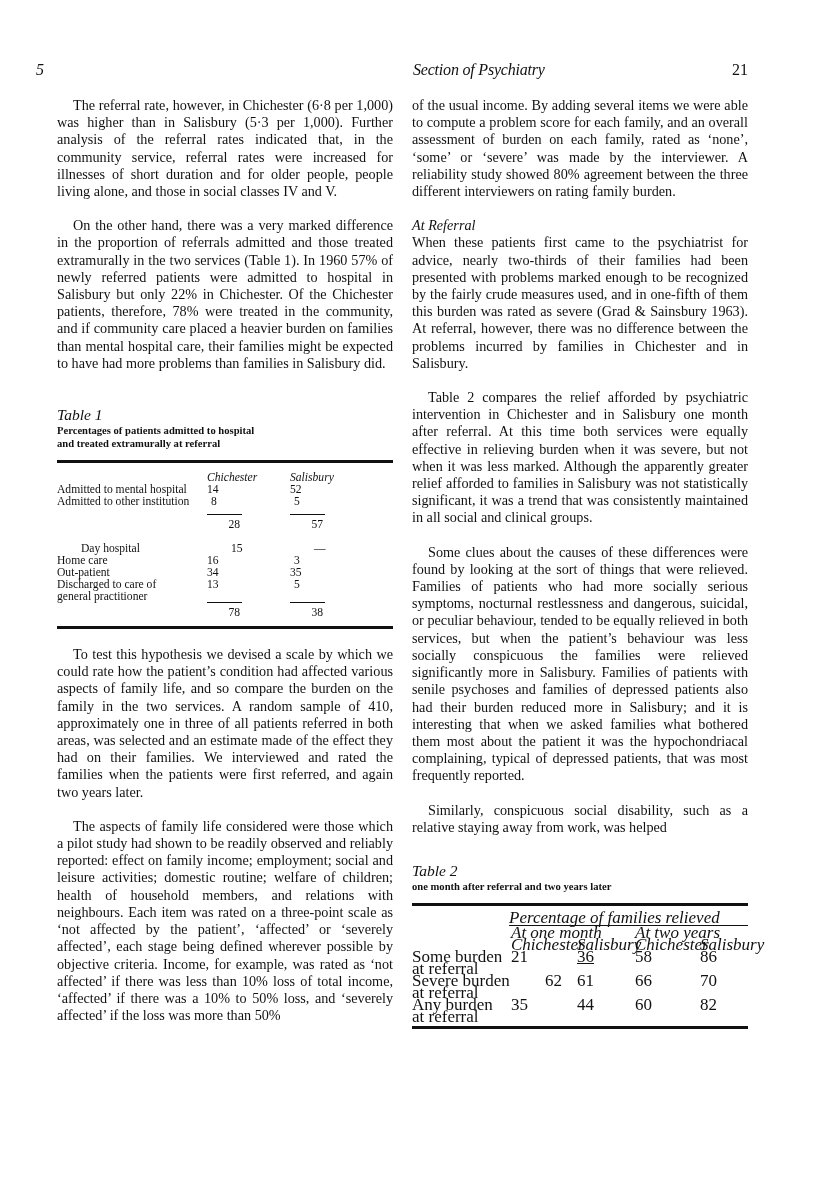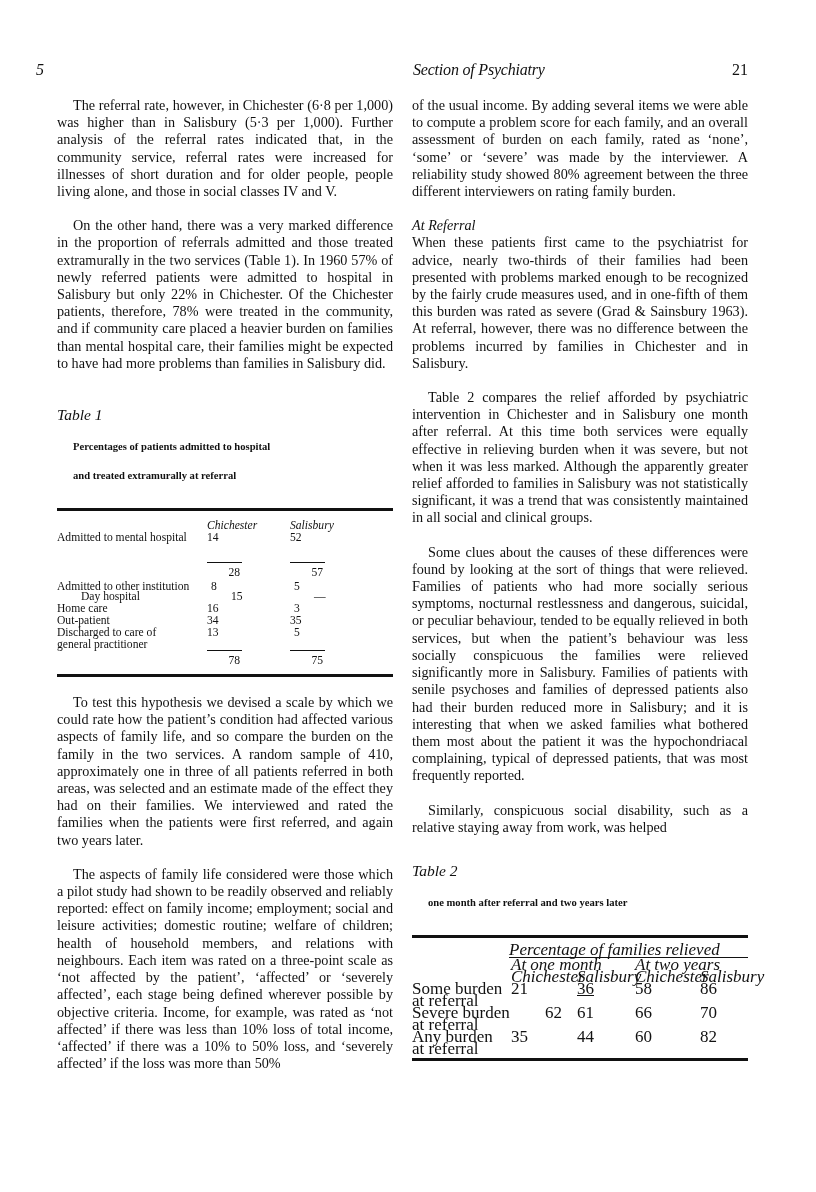--- a/index.html
+++ b/index.html
@@ -10,21 +10,21 @@
   .hdr-center { left: 413px; font-style: italic; letter-spacing: -0.2px; }
   .hdr-pg { position:absolute; top:60px; left:720px; font-size:16px; line-height:20px; width:28px; text-align:right; }
   .col { position: absolute; width: 336px; font-size: 14.2px; line-height: 17.2px; }
   .col-left { left: 57px; top: 97px; }
   .col-right { left: 412px; top: 97px; }
   p.para { margin: 0; text-align: justify; text-indent: 16px; hyphens: none; }
   p.para.noind { text-indent: 0; }
   .gap { height: 17px; }
   .subhead { font-style: italic; margin: 0; font-size: 14.2px; line-height: 17.2px; }
   .tbl-title { font-style: italic; font-size: 15.5px; line-height: 18px; margin: 0; }
-  .tbl-caption { font-weight: bold; font-size: 10.6px; line-height: 13px; margin: 16px; }
+  .tbl-caption { font-weight: bold; font-size: 10.6px; line-height: 13px; margin: 0; }
   .rule-thick { border-top: 3px solid #111; }
   .rule-thin { border-top: 1px solid #111; }
   .t1 { position: relative; font-size: 11.6px; line-height: 12.4px; }
   .t1 .row { position: relative; height: 12.4px; }
   .t1 .lbl { position: absolute; left: 0; }
   .t1 .c1 { position: absolute; left: 150px; }
   .t1 .c2 { position: absolute; left: 233px; }
   .t1 .hdrc { font-style: italic; }
   .t1 .sum { position: absolute; width: 30px; text-align: right; }
   .sumline { position: absolute; border-top: 1px solid #111; width: 35px; }
@@ -57,21 +57,21 @@
       <div class="row" style="position:absolute; top:0; left:0; right:0;">
         <span class="c1 hdrc">Chichester</span>
         <span class="c2 hdrc">Salisbury</span>
       </div>
 
       <div class="row" style="position:absolute; top:12px; left:0; right:0;">
         <span class="lbl">Admitted to mental hospital</span>
         <span class="c1">14</span>
         <span class="c2">52</span>
       </div>
-      <div class="row" style="position:absolute; top:24px; left:0; right:8px;margin-top:37px;">
+      <div class="row" style="position:absolute; top:24px; left:0; right:8px;">
         <span class="lbl">Admitted to other institution</span>
         <span class="c1" style="left:154px">8</span>
         <span class="c2" style="left:237px">5</span>
       </div>
       <div class="sumline" style="top:42px; left:150px;"></div>
       <div class="sumline" style="top:42px; left:233px;"></div>
       <div class="row" style="position:absolute; top:47px; left:0; right:0;">
         <span class="sum" style="left:153px">28</span>
         <span class="sum" style="left:236px">57</span>
       </div>
@@ -96,21 +96,21 @@
         <span class="c1">13</span>
         <span class="c2" style="left:237px">5</span>
       </div>
       <div class="row" style="position:absolute; top:119px; left:0; right:0;">
         <span class="lbl">general practitioner</span>
       </div>
       <div class="sumline" style="top:130px; left:150px;"></div>
       <div class="sumline" style="top:130px; left:233px;"></div>
       <div class="row" style="position:absolute; top:135px; left:0; right:0;">
         <span class="sum" style="left:153px">78</span>
-        <span class="sum" style="left:236px">75</span>
+        <span class="sum" style="left:236px">38</span>
       </div>
     </div>
     <div class="rule-thick" style="margin-top:6px"></div>
   </div>
 
   <div style="height:17px"></div>
   <p class="para">To test this hypothesis we devised a scale by which we could rate how the patient’s condition had affected various aspects of family life, and so compare the burden on the family in the two services. A random sample of 410, approximately one in three of all patients referred in both areas, was selected and an estimate made of the effect they had on their families. We interviewed and rated the families when the patients were first referred, and again two years later.</p>
   <div class="gap"></div>
   <p class="para">The aspects of family life considered were those which a pilot study had shown to be readily observed and reliably reported: effect on family income; employment; social and leisure activities; domestic routine; welfare of children; health of household members, and relations with neighbours. Each item was rated on a three-point scale as ‘not affected by the patient’, ‘affected’ or ‘severely affected’, each stage being defined wherever possible by objective criteria. Income, for example, was rated as ‘not affected’ if there was less than 10% loss of total income, ‘affected’ if there was a 10% to 50% loss, and ‘severely affected’ if the loss was more than 50%</p>
 </div>

